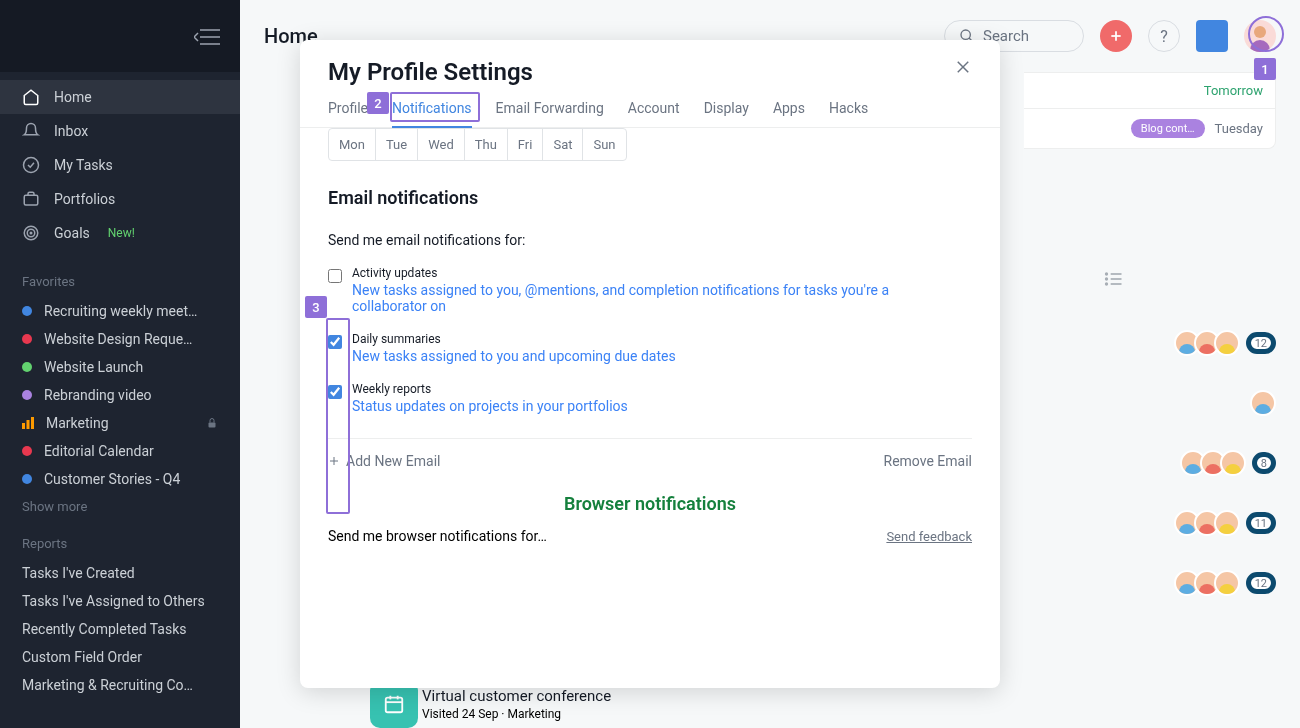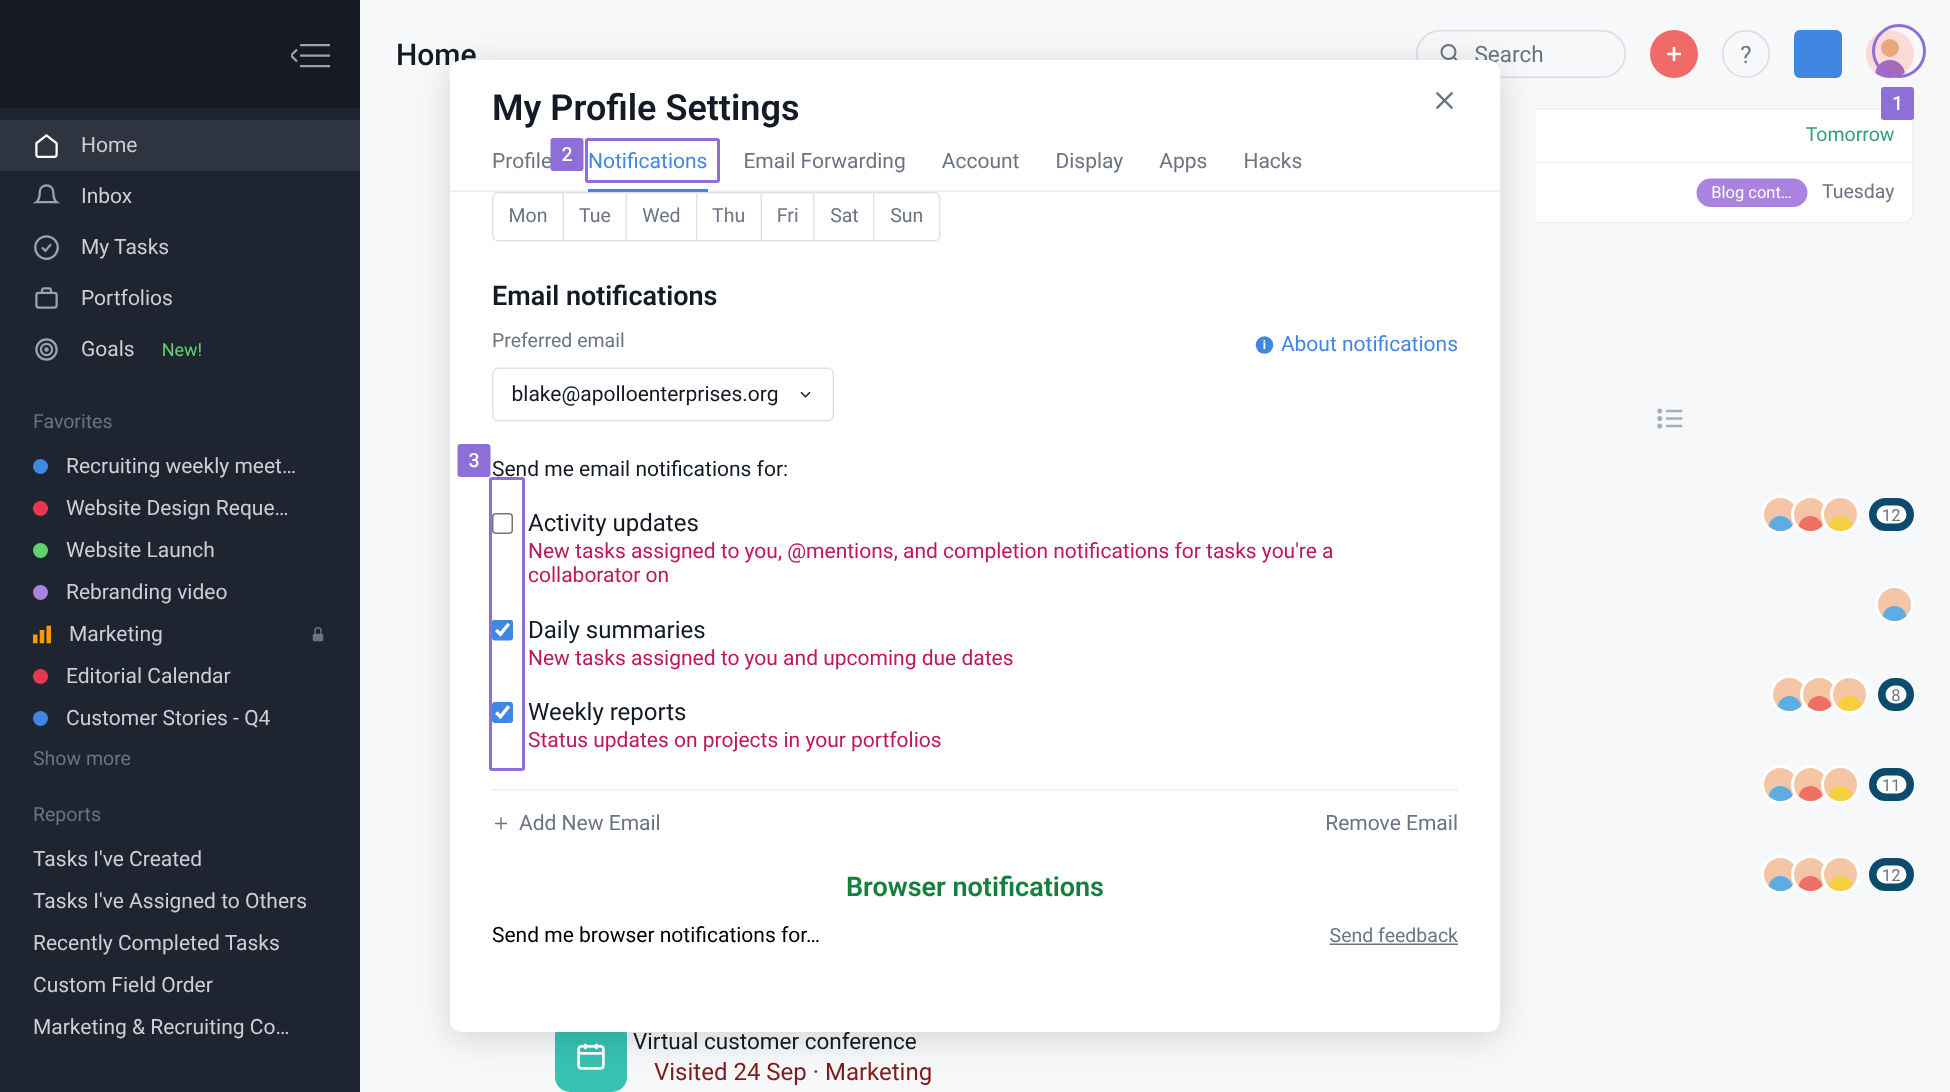--- a/index.html
+++ b/index.html
@@ -49,21 +49,21 @@
 .task-row:last-of-type{border-bottom-right-radius:8px;}
 .pill { font-size: 11px; padding: 3px 10px; border-radius: 12px; color: #fff; }
 .pill-purple { background: #aa82e0; }
 .task-date { font-size: 13px; }
 .date-today { color: #2ea36f; }
 .date-tomorrow { color: #2ea36f; }
 .date-tuesday { color: #6b7482; }
 .project-icon { width: 48px; height: 48px; border-radius: 10px; background: #37c2b1; display: flex; align-items: center; justify-content: center; color: #fff; flex-shrink: 0; }
 .project-info { flex: 1; }
 .project-name { font-size: 15px; color: #151b26; margin-bottom: 2px; }
-.project-sub { font-size: 16px; color: #7f1d1d; margin-left: 14px; }
+.project-sub { font-size: 12px; color: #000000; }
 .avatars { display: flex; align-items: center; gap: -4px; }
 .mini-av { width: 26px; height: 26px; border-radius: 50%; border: 2px solid #fff; margin-left: -6px; position: relative; overflow: hidden; }
 .mini-av:first-child { margin-left: 0; }
 .count-badge { min-width: 22px; height: 22px; border-radius: 11px; background: #fff; border: 5px solid #0c4a6e; color: #6b7482; font-size: 11px; display: flex; align-items: center; justify-content: center; margin-left: 6px; padding:0 4px;}
 .list-icon-btn { width: 24px; height: 24px; color: #a7aeb5; margin-left:auto;}
 .modal { position: absolute; left: 300px; top: 40px; width: 700px; height: 648px; background: #fff; border-radius: 8px; box-shadow: 0 4px 24px rgba(0,0,0,.15); display: flex; flex-direction: column; overflow: hidden; }
 .modal-header { padding: 18px 28px 0; }
 .modal-title { font-size: 24px; font-weight: 600; color: #151b26; }
 .modal-close { position: absolute; top: 18px; right: 22px; width: 24px; height: 24px; color: #6b7482; cursor: pointer; }
 .modal-tabs { display: flex; gap: 24px; padding: 14px 28px 0; border-bottom: 1px solid #edeeee; font-size: 14px; color: #6b7482; }
@@ -77,22 +77,22 @@
 
 .sec-title { font-size: 18px; font-weight: 600; color: #151b26; margin-top: 26px; }
 .sec-sub { font-size: 13px; color: #6b7482; margin-top: 8px; }
 .email-row { display: flex; justify-content: space-between; align-items: flex-start; margin-top: 4px; }
 .about-link { color: #4186e0; font-size: 14px; display: flex; align-items: center; gap: 4px; margin-top: 10px;}
 .email-select { margin-top: 10px; border: 1px solid #e0e3e6; border-radius: 4px; padding: 9px 12px; display: flex; align-items: center; gap: 12px; font-size: 14px; color: #151b26; width: fit-content; cursor:pointer;}
 
 .notif-intro { font-size: 14px; color: #151b26; margin-top: 24px; }
 .check-item { display: flex; gap: 10px; margin-top: 18px; align-items: flex-start; }
 .check-item input { width: 14px; height: 14px; margin-top: 3px; accent-color: #4186e0; cursor:pointer;}
-.check-label { font-size: 16px; color: #151b26; }
-.check-desc { font-size: 14px; color: #be185d; margin-top: 2px; max-width: 580px;}
+.check-label { font-size: 12px; color: #151b26; }
+.check-desc { font-size: 14px; color: #3b82f6; margin-top: 2px; max-width: 580px;}
 
 .divider { height: 1px; background: #edeeee; margin-top: 24px; }
 .actions-row { display: flex; justify-content: space-between; align-items: center; margin-top: 14px; font-size: 14px; }
 .add-email { color: #6b7482; display: flex; align-items: center; gap: 6px; cursor:pointer;justify-content:flex-end;}
 .remove-email { color: #6b7482; cursor:pointer;}
 
 .browser-sec-title { font-size: 18px; font-weight: 600; color: #15803d; margin-top: 24px; text-align: center; }
 .browser-row { display: flex; justify-content: space-between; align-items: center; margin-top: 14px; font-size: 14px; }
 .send-feedback { color: #6b7482; text-decoration: underline; font-size: 13px; cursor:pointer;}
 
@@ -365,38 +365,20 @@
         <div class="day-box">Mon</div>
         <div class="day-box">Tue</div>
         <div class="day-box">Wed</div>
         <div class="day-box">Thu</div>
         <div class="day-box">Fri</div>
         <div class="day-box">Sat</div>
         <div class="day-box">Sun</div>
       </div>
 
     <div class="sec-title">Email notifications</div>
-    <div class="email-row">
-      <div>
-        <div class="sec-sub">Preferred email</div>
-        <div class="email-select">
-          <span>blake@apolloenterprises.org</span>
-          <svg width="12" height="12" viewBox="0 0 24 24" fill="none" stroke="currentColor" stroke-width="2">
-              <polyline points="6 9 12 15 18 9"></polyline>
-            </svg>
-        </div>
-      </div>
-      <div class="about-link">
-        <svg width="14" height="14" viewBox="0 0 24 24" fill="currentColor">
-            <circle cx="12" cy="12" r="10"></circle>
-            <text x="12" y="17" text-anchor="middle" font-size="14" fill="#fff" font-weight="bold">i</text>
-          </svg>
-        <span>About notifications</span>
-      </div>
-    </div>
 
     <div class="notif-intro">Send me email notifications for:</div>
     <div id="check-list">
         <div class="check-item">
           <input type="checkbox" style="">
           <div>
             <div class="check-label">Activity updates</div>
             <div class="check-desc">New tasks assigned to you, @mentions, and completion notifications for tasks you're a collaborator on</div>
           </div>
         </div>

